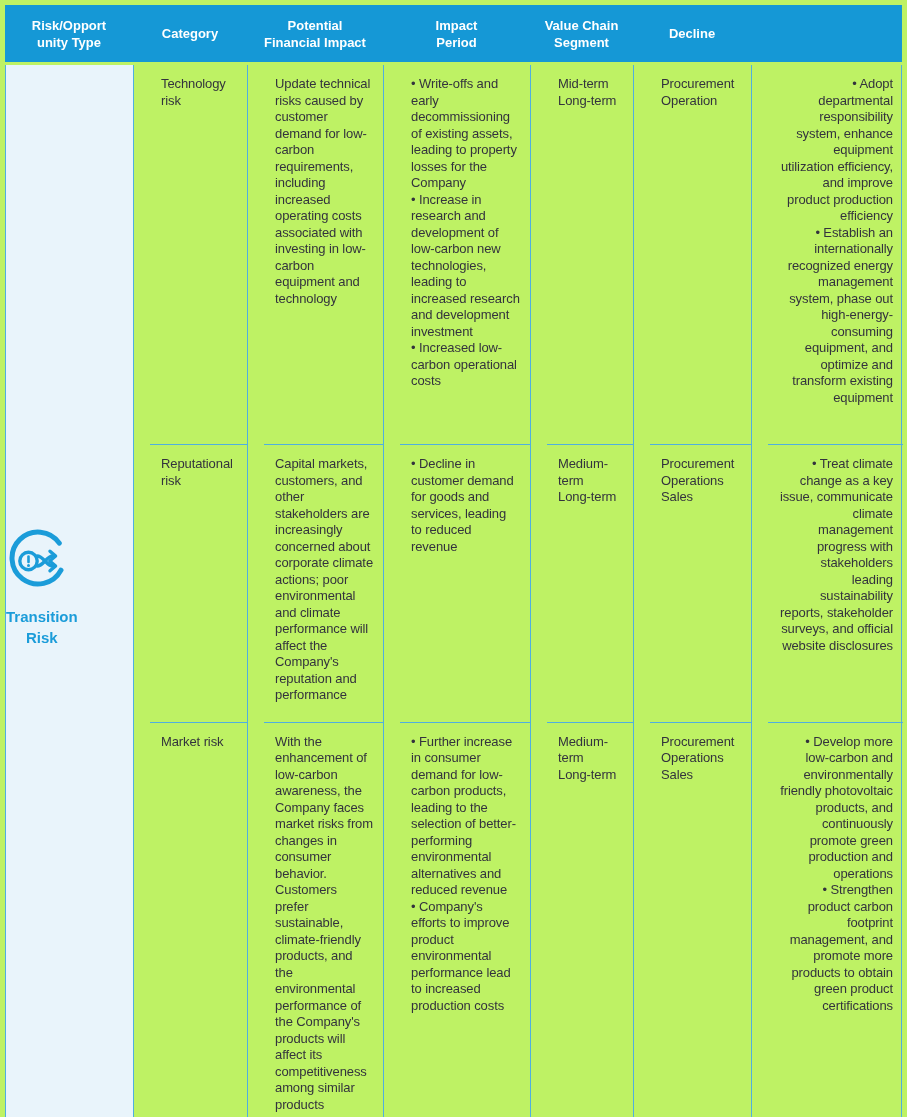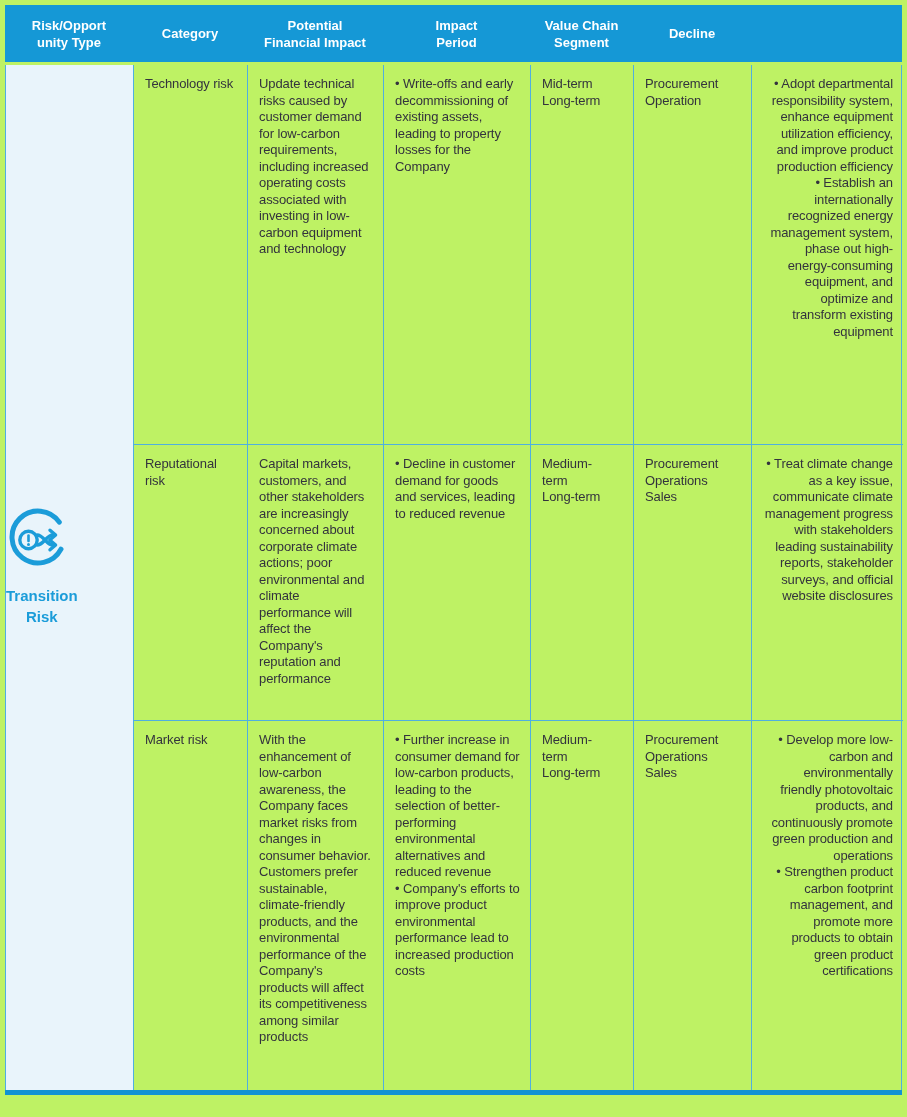--- a/index.html
+++ b/index.html
@@ -43,20 +43,21 @@
     border-left: 1px solid #4fafe0;
     border-right: 1px solid #4fafe0;
     grid-template-rows: minmax(380px, auto) minmax(276px, auto) minmax(369px, auto);
   }
   .cell {
     padding: 11px 10px 18px 11px;
     font-size: 13px;
     line-height: 16.5px;
     letter-spacing: -0.1px;
     vertical-align: top;
+    margin-left: 16px;
   }
   .br { border-right: 1px solid #4fafe0; }
   .bb { border-bottom: 1px solid #4fafe0; }
   .c2 { grid-column: 2; }
   .c3 { grid-column: 3; }
   .c4 { grid-column: 4; }
   .c5 { grid-column: 5; }
   .c6 { grid-column: 6; }
   .c7 { grid-column: 7; text-align: right; }
   .r1 { grid-row: 1; }
@@ -125,20 +126,22 @@
         <circle cx="22.5" cy="41.4" r="1.5" fill="#1b9cd9"></circle>
       </svg>
       <div class="risk-type-label">Transition
 Risk</div>
     </div>
 
     <div class="cell br bb c2 r1">Technology risk</div>
     <div class="cell br bb c3 r1">Update technical risks caused by customer demand for low-carbon requirements, including increased operating costs associated with investing in low-carbon equipment and technology</div>
     <div class="cell br bb c4 r1">
         <div class="bullet">• Write-offs and early decommissioning of existing assets, leading to property losses for the Company</div>
+        <div class="bullet">• Increase in research and development of low-carbon new technologies, leading to increased research and development investment</div>
+        <div class="bullet">• Increased low-carbon operational costs</div>
       </div>
     <div class="cell br bb c5 r1 pre">Mid-term
 Long-term</div>
     <div class="cell br bb c6 r1 pre">Procurement
 Operation</div>
     <div class="cell bb c7 r1">
         <div class="bullet">• Adopt departmental responsibility system, enhance equipment utilization efficiency, and improve product production efficiency</div>
         <div class="bullet">• Establish an internationally recognized energy management system, phase out high-energy-consuming equipment, and optimize and transform existing equipment</div>
       </div>
 

